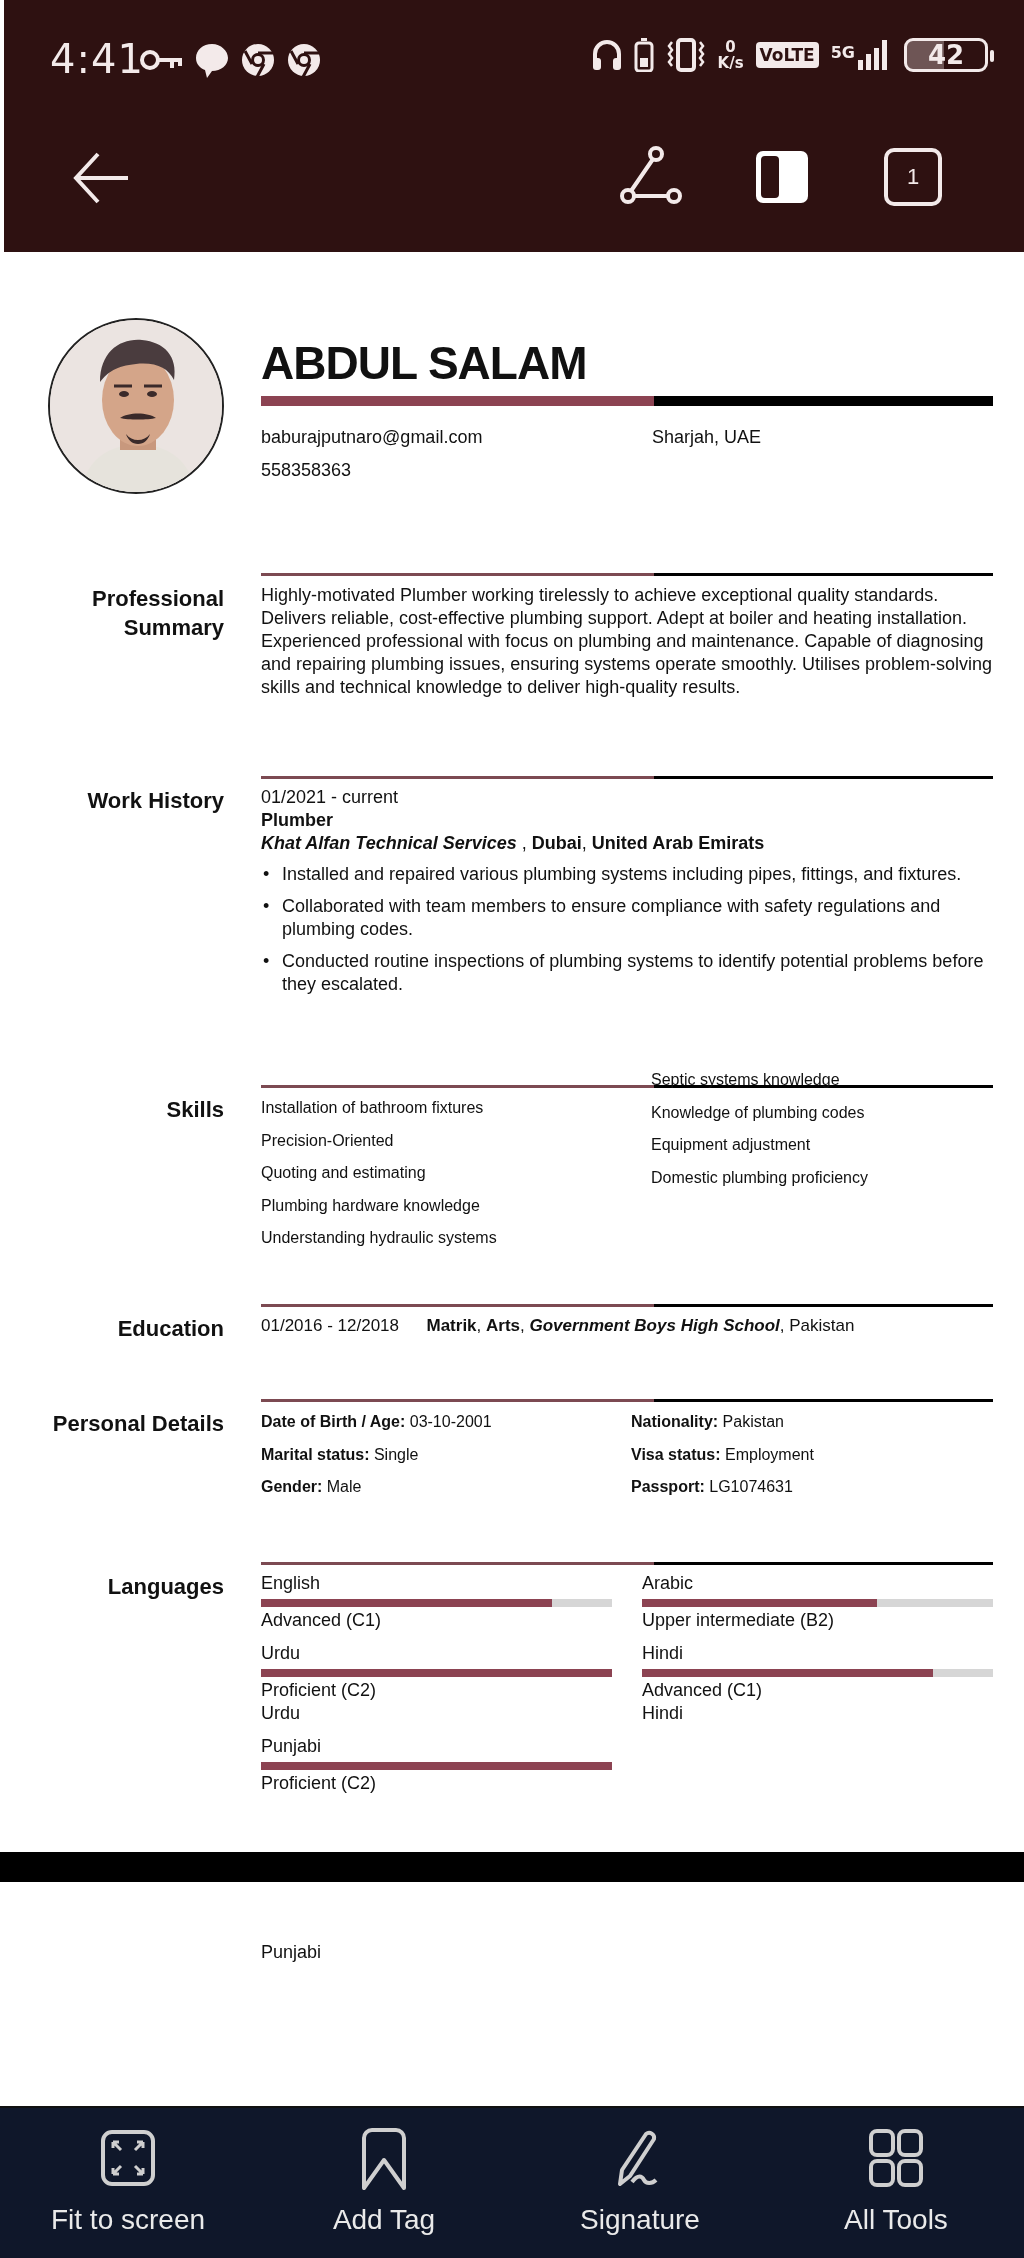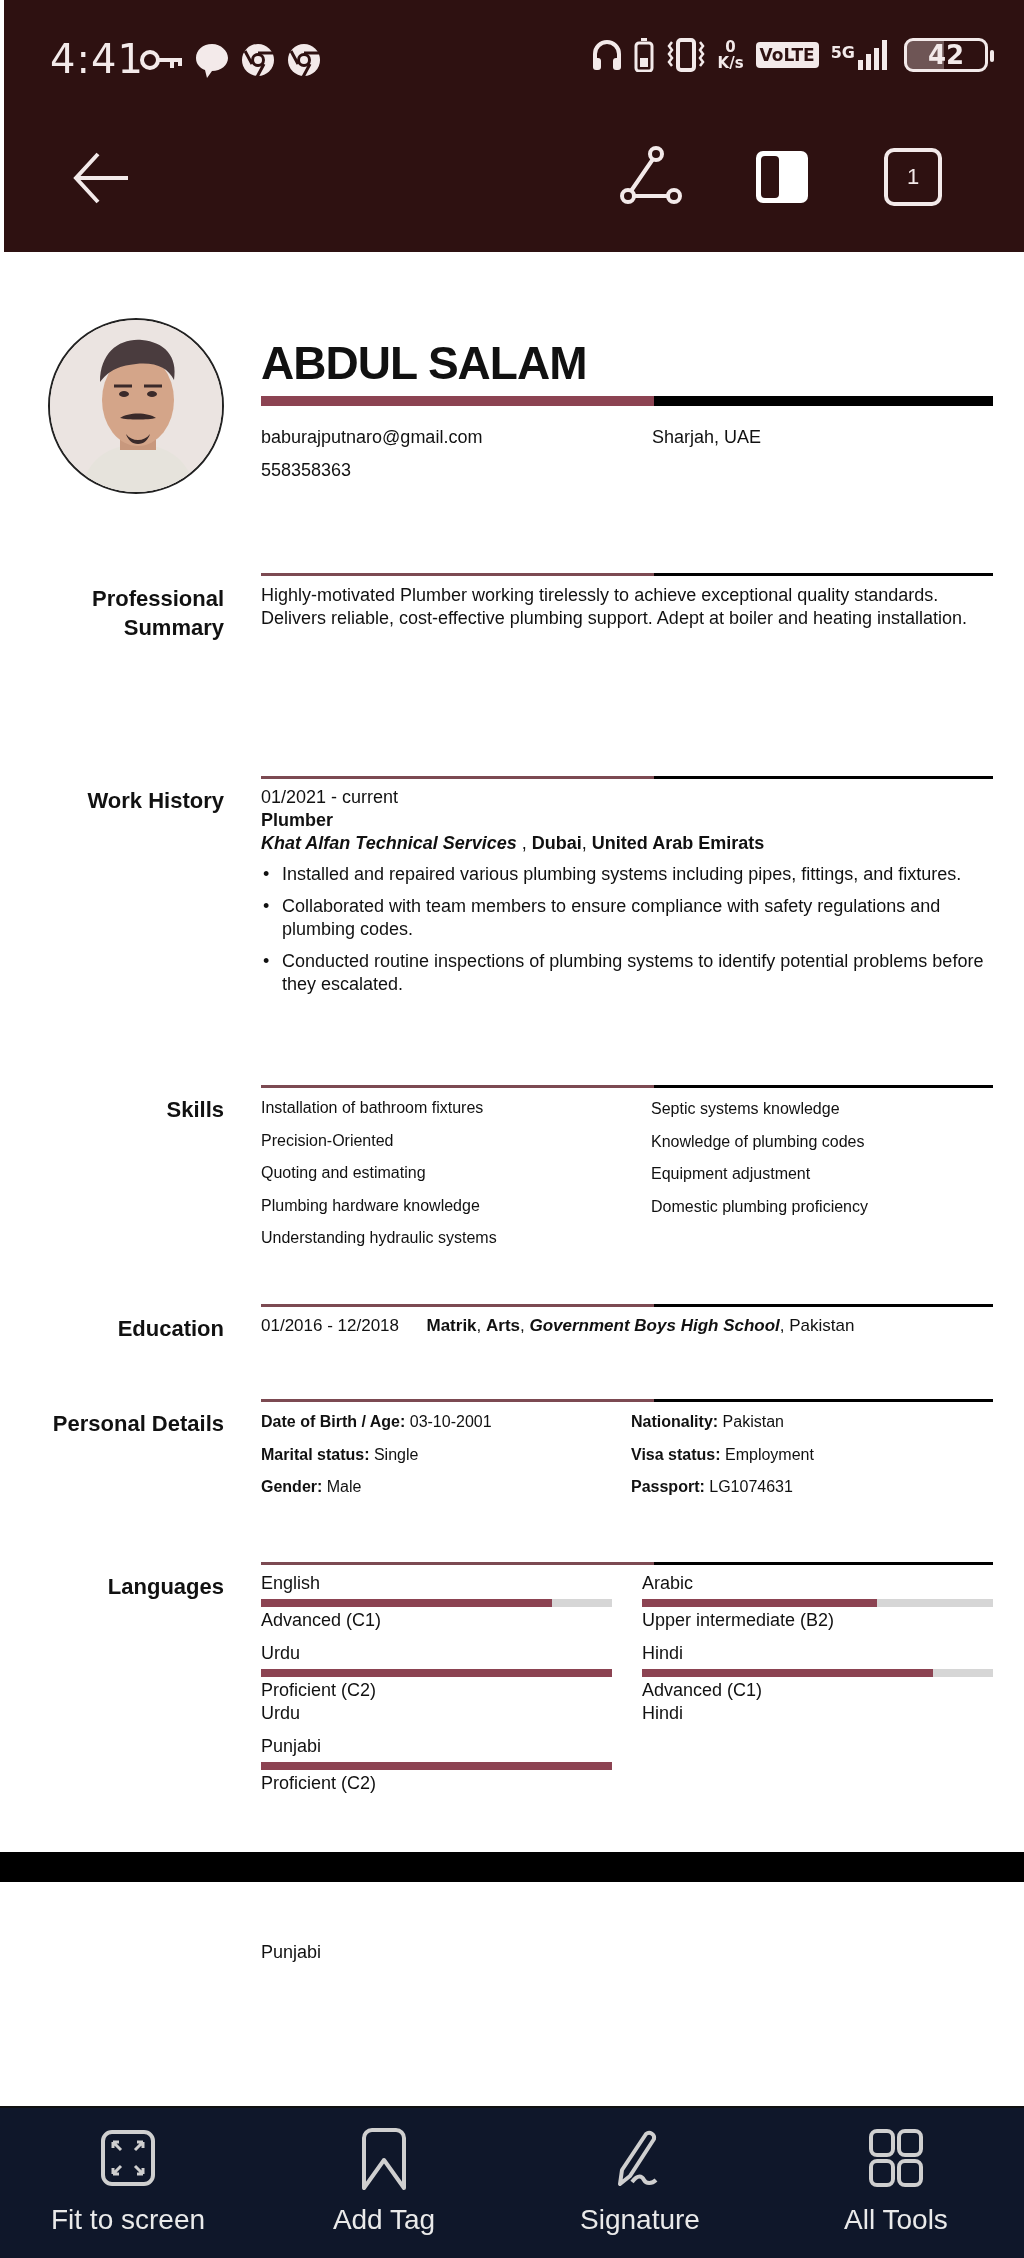--- a/index.html
+++ b/index.html
@@ -159,20 +159,21 @@
   <div class="rule thin" style="top:321px;">
       <div class="a"></div>
       <div class="b"></div>
     </div>
   <div class="sec-title" style="top:332px;">
     <div>Professional</div>
     <div>Summary</div>
   </div>
   <div class="body-text" style="top:332px;">
     <div>Highly-motivated Plumber working tirelessly to achieve exceptional quality standards. Delivers reliable, cost-effective plumbing support. Adept at boiler and heating installation.</div>
+    <div>Experienced professional with focus on plumbing and maintenance. Capable of diagnosing and repairing plumbing issues, ensuring systems operate smoothly. Utilises problem-solving skills and technical knowledge to deliver high-quality results.</div>
   </div>
 
   <div class="rule thin" style="top:524px;">
       <div class="a"></div>
       <div class="b"></div>
     </div>
   <div class="sec-title" style="top:534px;">Work History</div>
   <div class="body-text" style="top:534px;">
     <div>01/2021 - current</div>
     <div style="font-weight:bold;">Plumber</div>
@@ -191,21 +192,21 @@
       <div class="b"></div>
     </div>
   <div class="sec-title" style="top:843px;">Skills</div>
   <div class="col" style="left:261px; top:840px;">
     <div>Installation of bathroom fixtures</div>
     <div>Precision-Oriented</div>
     <div>Quoting and estimating</div>
     <div>Plumbing hardware knowledge</div>
     <div>Understanding hydraulic systems</div>
   </div>
-  <div class="col" style="left:651px; top:841px;">
+  <div class="col" style="left:651px; top:812px;">
     <div>Septic systems knowledge</div>
     <div>Knowledge of plumbing codes</div>
     <div>Equipment adjustment</div>
     <div>Domestic plumbing proficiency</div>
   </div>
 
   <div class="rule thin" style="top:1052px;">
       <div class="a"></div>
       <div class="b"></div>
     </div>

